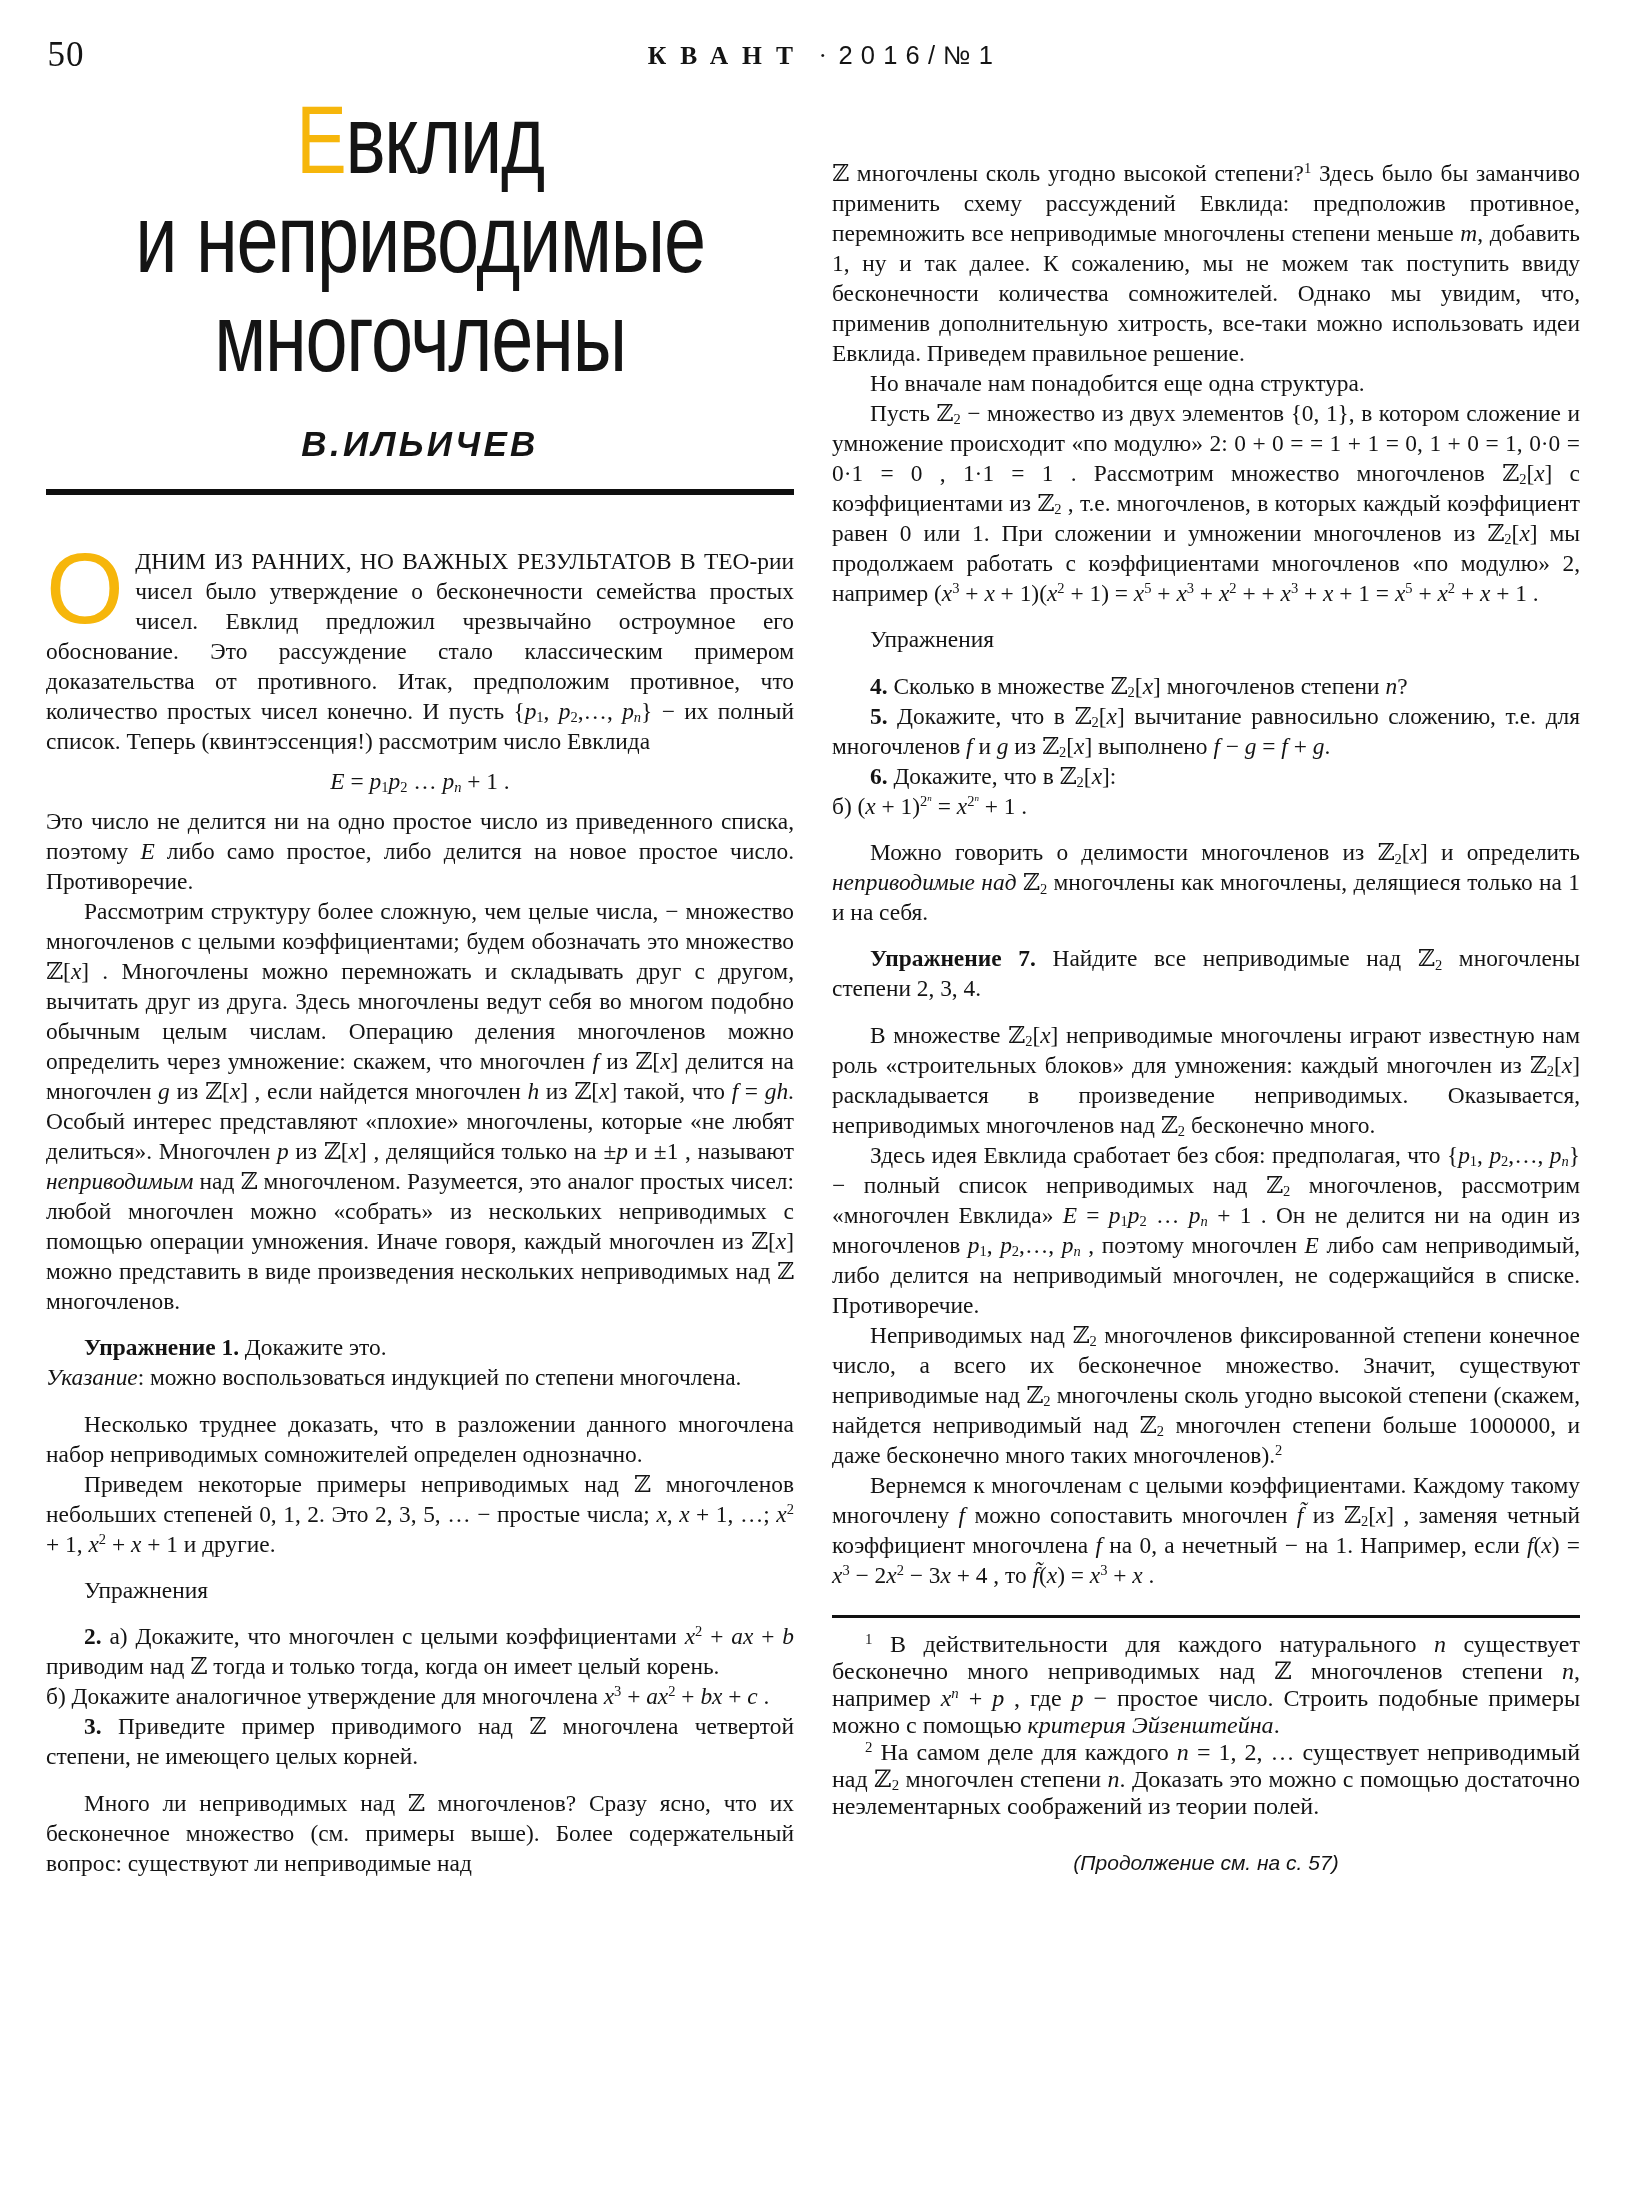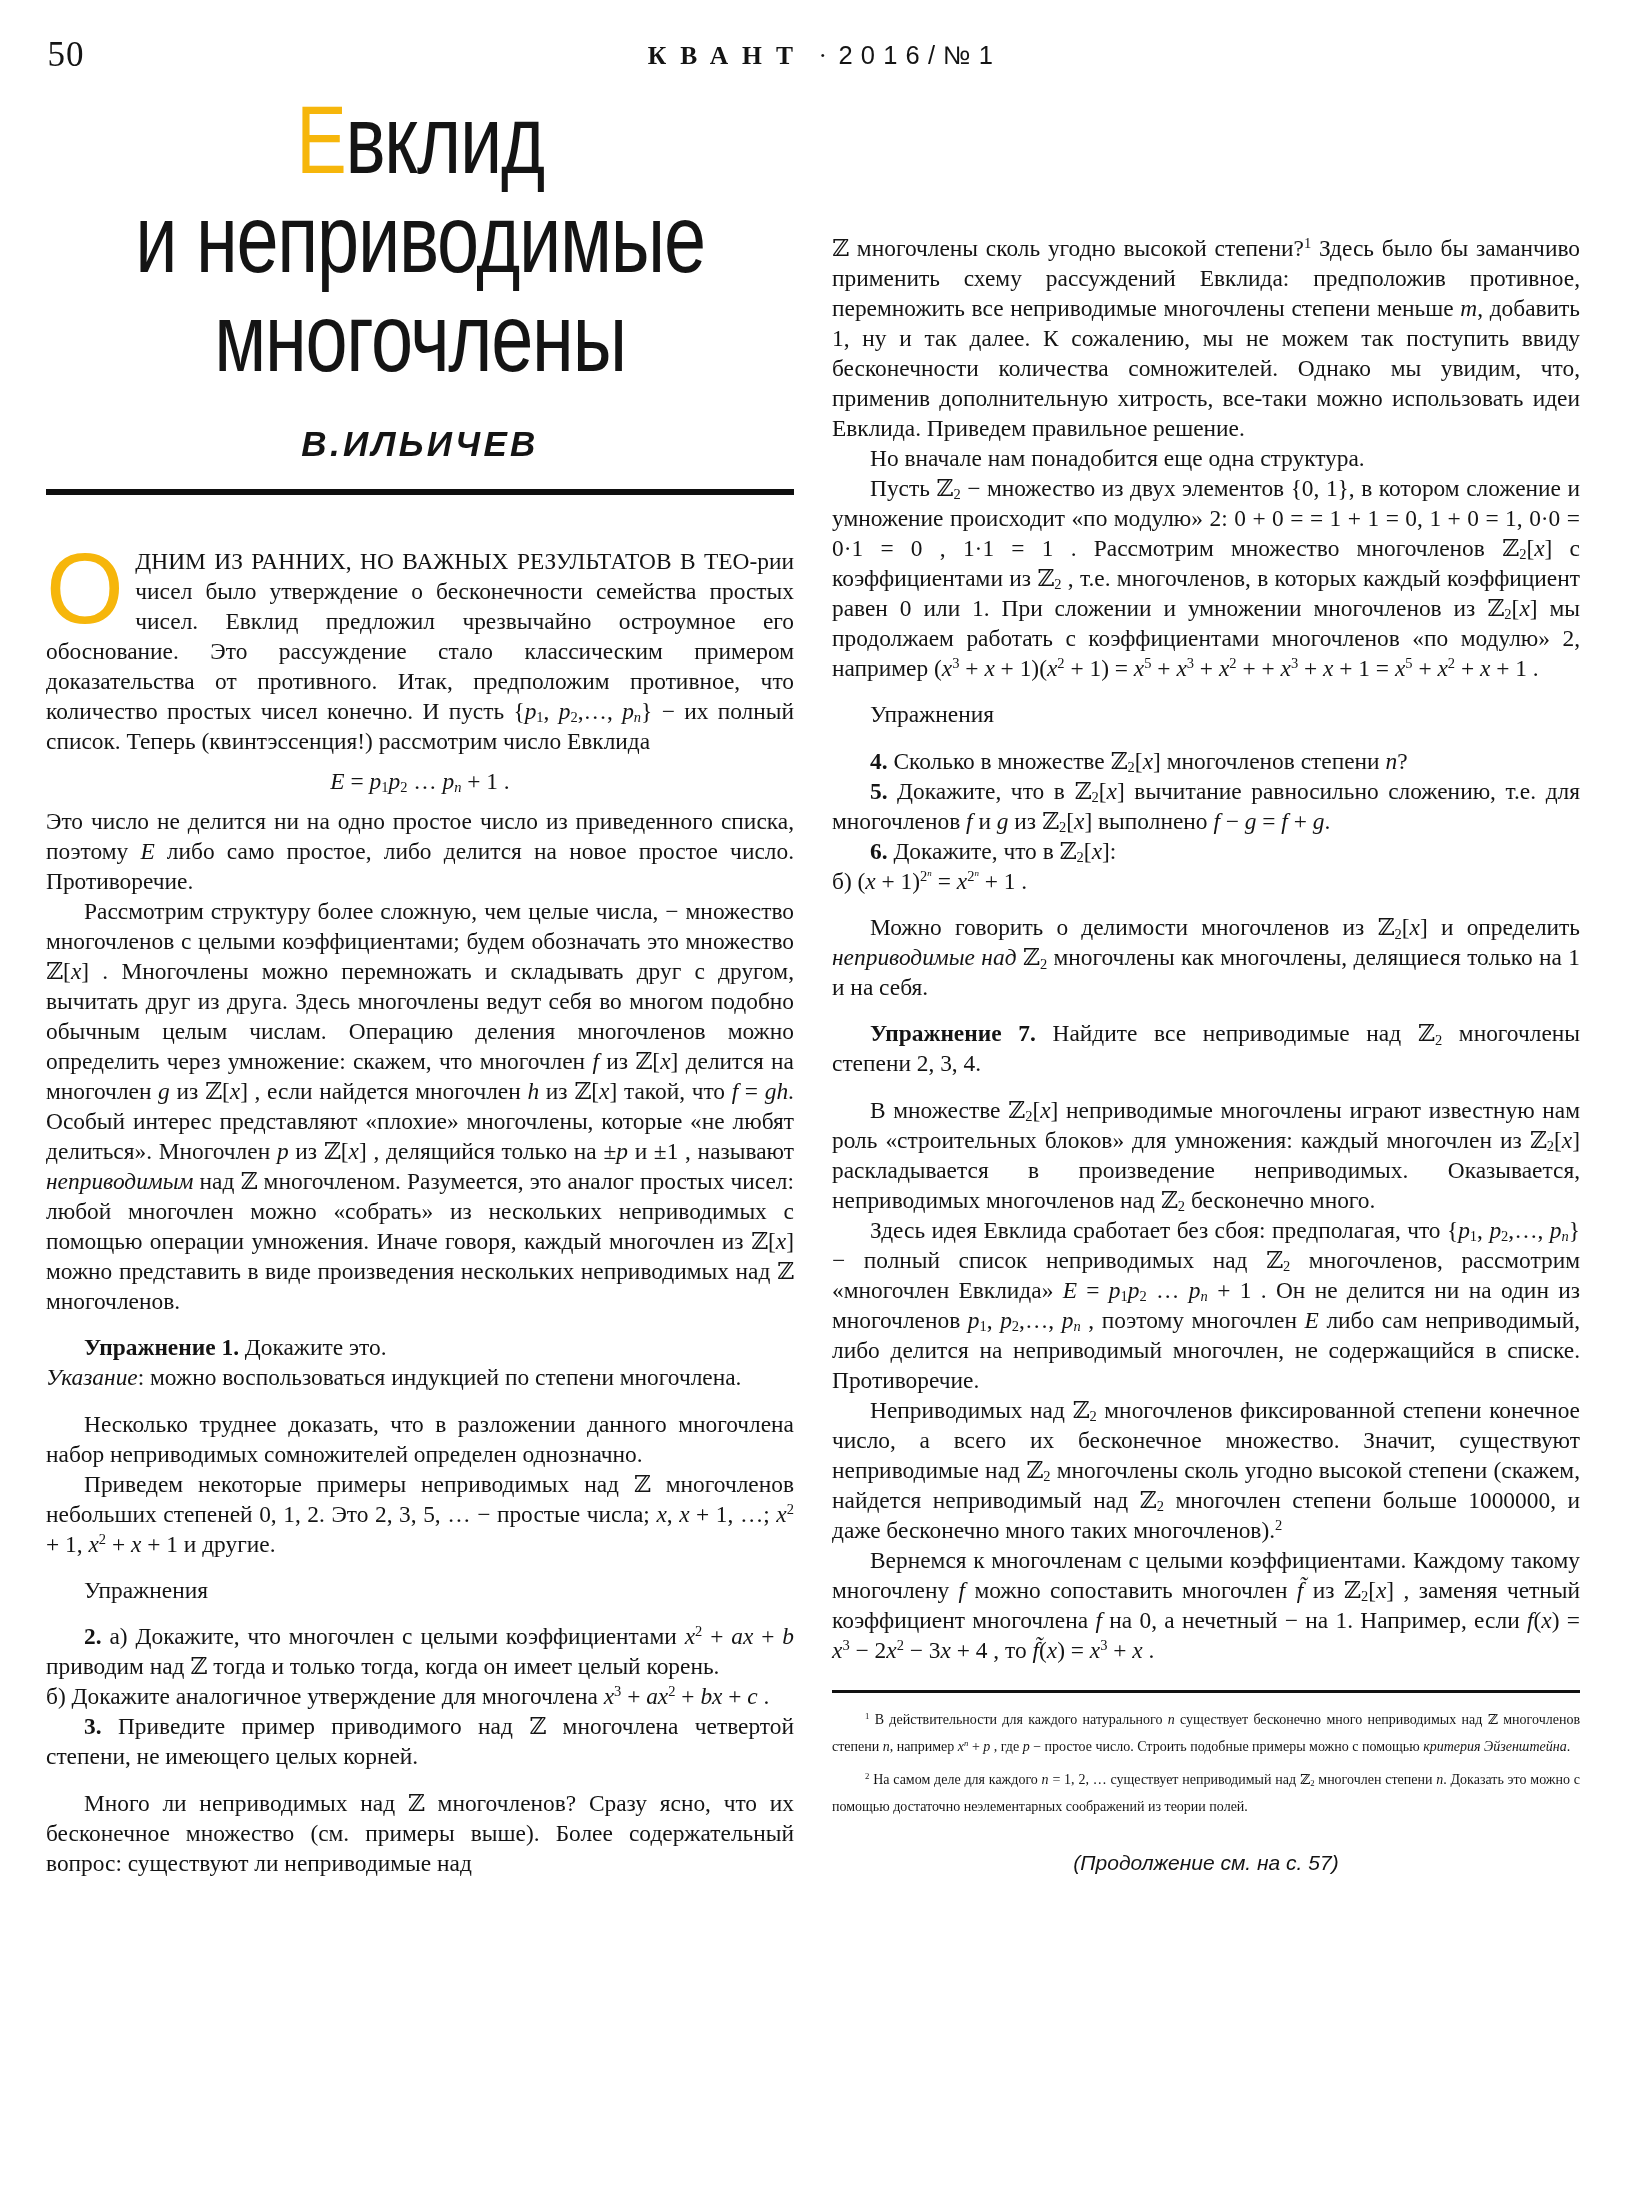--- a/index.html
+++ b/index.html
@@ -39,21 +39,21 @@
   .body-text{font-size:23.4px;line-height:30px;text-align:justify;}
   .left-body{margin-top:51px;}
   .right-body{margin-top:41px;}
   .blk{margin:0;}
   .blk.p{text-indent:38px;}
   .blk.h{text-indent:38px;font-weight:400;margin-top:16.4px;}
   .blk.noindent{text-indent:0;}
   .blk.sp-top{margin-top:16.4px;}
   .blk.formula{text-align:center;text-indent:0;margin:10px 0;}
   .blk.rule{border-top:3.3px solid #111;margin:25px 0 13px;}
-  .blk.footnote{font-size:14px;line-height:27px;text-indent:33px;margin-top:6px;}
+  .blk.footnote{font-size:24px;line-height:27px;text-indent:33px;}
   .blk.cont{
     text-align:center;text-indent:0;margin-top:28px;
     font-family:"Liberation Sans","DejaVu Sans",sans-serif;font-style:italic;font-size:21px;
   }
   sup{font-size:62%;line-height:0;position:relative;top:-0.55em;vertical-align:baseline;}
   sub{font-size:62%;line-height:0;position:relative;top:0.25em;vertical-align:baseline;}
   i{font-style:italic;}
   .dropcap{
     float:left;color:#F6B60B;font-family:"Liberation Sans","DejaVu Sans",sans-serif;
     font-size:100px;line-height:72px;padding:6.6px 11.5px 0 0;font-weight:400;

